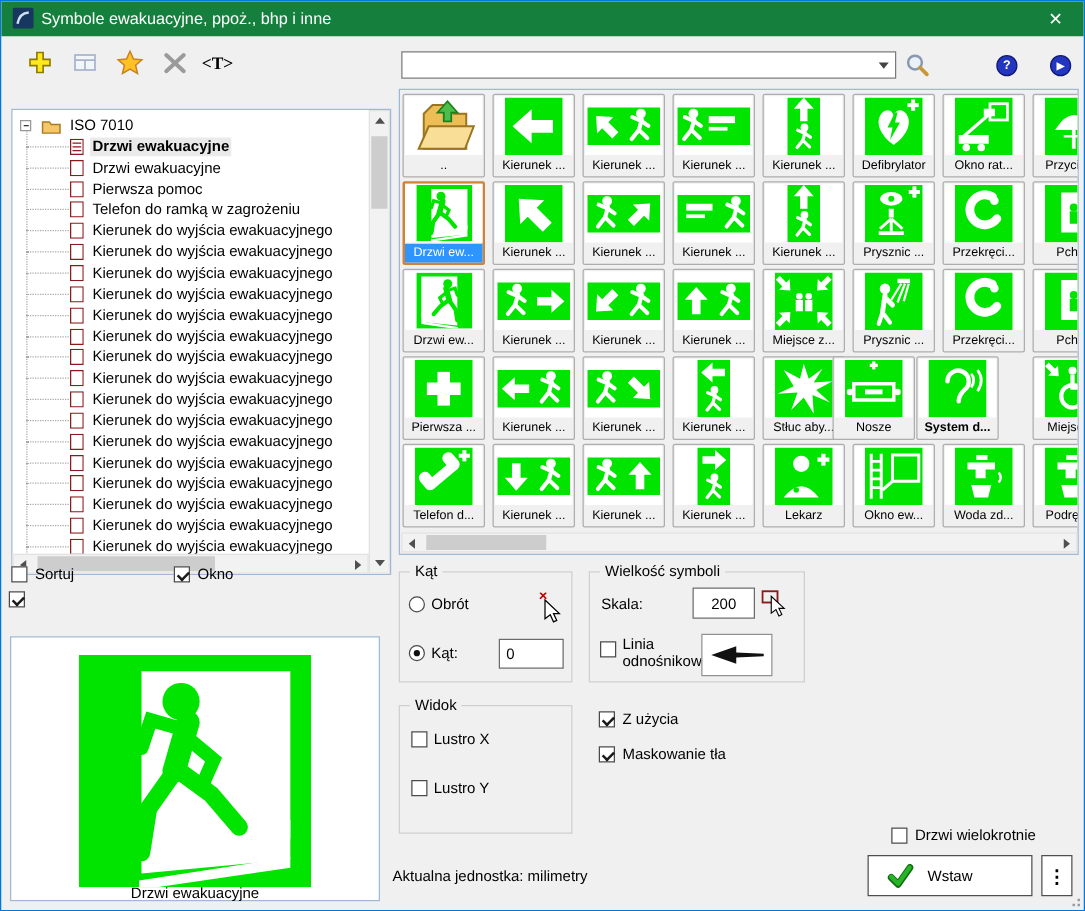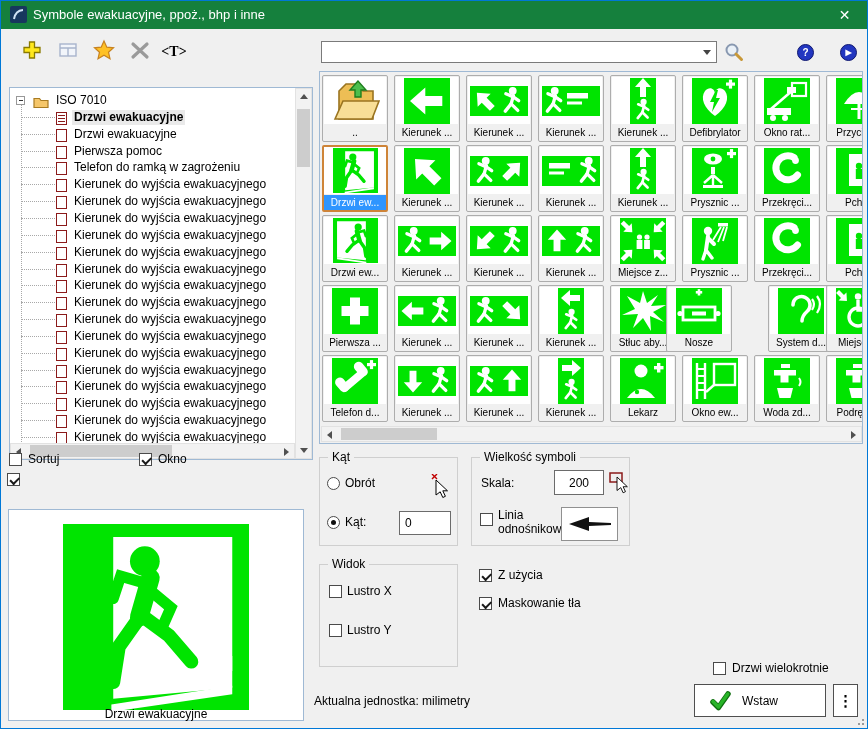--- a/index.html
+++ b/index.html
@@ -793,21 +793,21 @@
               <rect x="26.8" y="3" width="6.4" height="2.6" fill="#fff"></rect>
               <rect x="28.7" y="1.1" width="2.6" height="6.4" fill="#fff"></rect>
               <rect x="14" y="19" width="32" height="13" fill="none" stroke="#fff" stroke-width="2.8"></rect>
               <rect x="23" y="23.5" width="14" height="4" fill="#fff"></rect>
               <circle cx="11" cy="25.5" r="2.6" fill="#fff"></circle>
               <circle cx="49" cy="25.5" r="2.6" fill="#fff"></circle>
             </svg>
           </div>
           <div class="tlab">Nosze</div>
         </div>
-        <div class="tile" style="left: 448px; top: 213px;">
+        <div class="tile" style="left: 413px; top: 213px; font-weight: bold;">
           <div class="tico">
             <svg width="60" height="46" viewBox="0 0 60 46">
               <rect x="7" y="0" width="46" height="46" fill="#00E400"></rect>
               <path d="M22,17 a8.5,8.5 0 1 1 14,6.5 q-5,4.5 -5,9.5" stroke="#fff" stroke-width="3.6" fill="none" stroke-linecap="round"></path>
               <path d="M41,11 q4,5 0,11" stroke="#fff" stroke-width="2.2" fill="none"></path>
               <path d="M46,8 q6,8 0,17" stroke="#fff" stroke-width="2.2" fill="none"></path>
             </svg>
           </div>
           <div class="tlab">System d...</div>
         </div>
@@ -990,21 +990,21 @@
   <input class="txt" style="left: 398px; top: 510px; width: 52px; height: 24px;" value="0">
   <span style="position:absolute;left:430px;top:473px">
     <svg width="20" height="26">
         <path d="M1,0 L6,5 M6,0 L1,5" stroke="#C00000" stroke-width="1.4"></path>
         <g transform="translate(5,6)">
           <path d="M0,0 L0,15 L4.2,11.8 L6.8,17.5 L9.4,16.3 L6.8,10.8 L11.5,10.8 Z" fill="#fff" stroke="#000" stroke-width="1"></path>
         </g>
       </svg>
   </span>
 
-  <div class="grp" style="left:470px;top:456px;width:159px;height:89px">
+  <div class="grp" style="left:470px;top:456px;width:173px;height:89px">
     <span class="gt">Wielkość symboli</span>
   </div>
   <span class="lbl" style="left:480px;top:475px">Skala:</span>
   <input class="txt" style="left: 553px; top: 469px; width: 50px; height: 25px; text-align: center;" value="200">
   <span style="position:absolute;left:608px;top:470px">
     <svg width="24" height="24">
         <rect x="1" y="2" width="12" height="9" fill="none" stroke="#8B1A1A" stroke-width="1.5"></rect>
         <g transform="translate(8,6) scale(0.9)">
           <path d="M0,0 L0,15 L4.2,11.8 L6.8,17.5 L9.4,16.3 L6.8,10.8 L11.5,10.8 Z" fill="#fff" stroke="#000" stroke-width="1"></path>
         </g>

